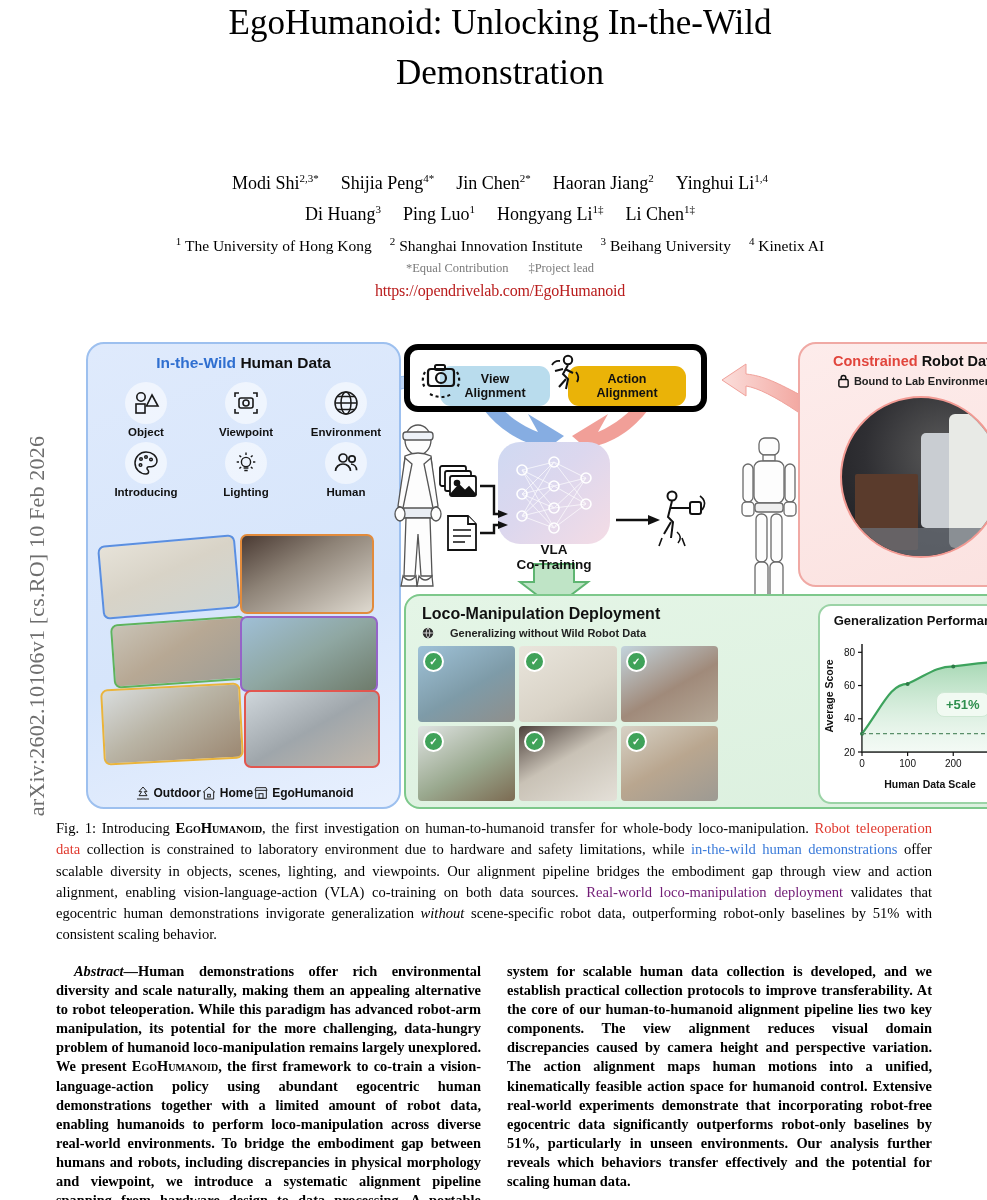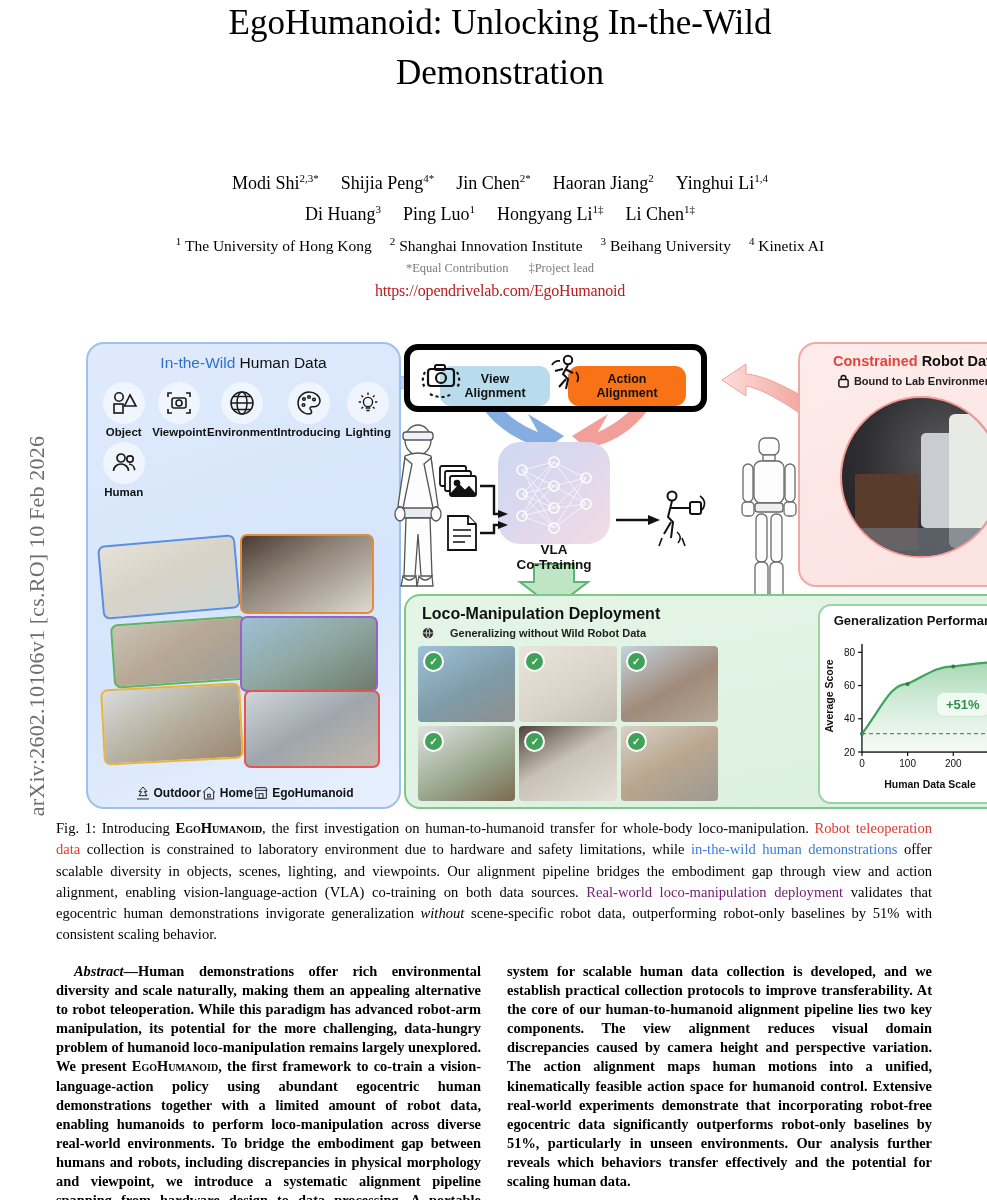--- a/index.html
+++ b/index.html
@@ -48,27 +48,27 @@
   .panel{position:absolute;border-radius:18px;box-sizing:border-box;}
 
   
   .p-human{
     left:0;top:6px;width:315px;height:467px;
     background:linear-gradient(160deg,#dfeafc 0%,#d6e5fb 60%,#e8f0fe 100%);
     border:2px solid #9dc0ef;
   }
   .p-human .hdr{
     text-align:center;margin-top:10px;font-family:"Liberation Sans",sans-serif;
-    font-weight:normal;font-size:15.5px;color:#111;
+    font-weight:bold;font-size:15.5px;color:#111;
   }
   .p-human .hdr .accent{color:#2f6fd0;}
 
   .icongrid{
     position:absolute;left:8px;top:38px;width:300px;
-    display:grid;grid-template-columns:repeat(5,1fr);row-gap:4px;
+    display:grid;grid-template-columns:repeat(3,1fr);row-gap:4px;
   }
   .ic-cell{text-align:center;}
   .ic-circle{
     width:42px;height:42px;border-radius:50%;
     background:rgba(255,255,255,.55);
     margin:0 auto 2px;display:flex;align-items:center;justify-content:center;
   }
   .ic-cell .lbl{
     font-family:"Liberation Sans",sans-serif;font-weight:bold;
     font-size:11.5px;color:#111;
@@ -89,21 +89,21 @@
     left:318px;top:8px;width:303px;height:68px;
     background:#ffffff;border:6px solid #000000;border-radius:14px;
   }
   .align-box{
     position:absolute;top:16px;height:40px;border-radius:11px;
     display:flex;align-items:center;justify-content:center;text-align:center;
     font-family:"Liberation Sans",sans-serif;font-weight:bold;font-size:12.5px;
     line-height:14px;color:#111;
   }
   .align-view{left:30px;width:110px;background:#b9dced;}
-  .align-act{left:158px;width:118px;background:#f97316;}
+  .align-act{left:158px;width:118px;background:#eab308;}
 
   
   .p-robot{
     left:712px;top:6px;width:236px;height:245px;
     background:linear-gradient(160deg,#fdeceb 0%,#fbe2e0 100%);
     border:2px solid #f0a9a4;
   }
   .p-robot .hdr{
     text-align:center;margin-top:9px;font-family:"Liberation Sans",sans-serif;
     font-weight:bold;font-size:14.5px;color:#111;

